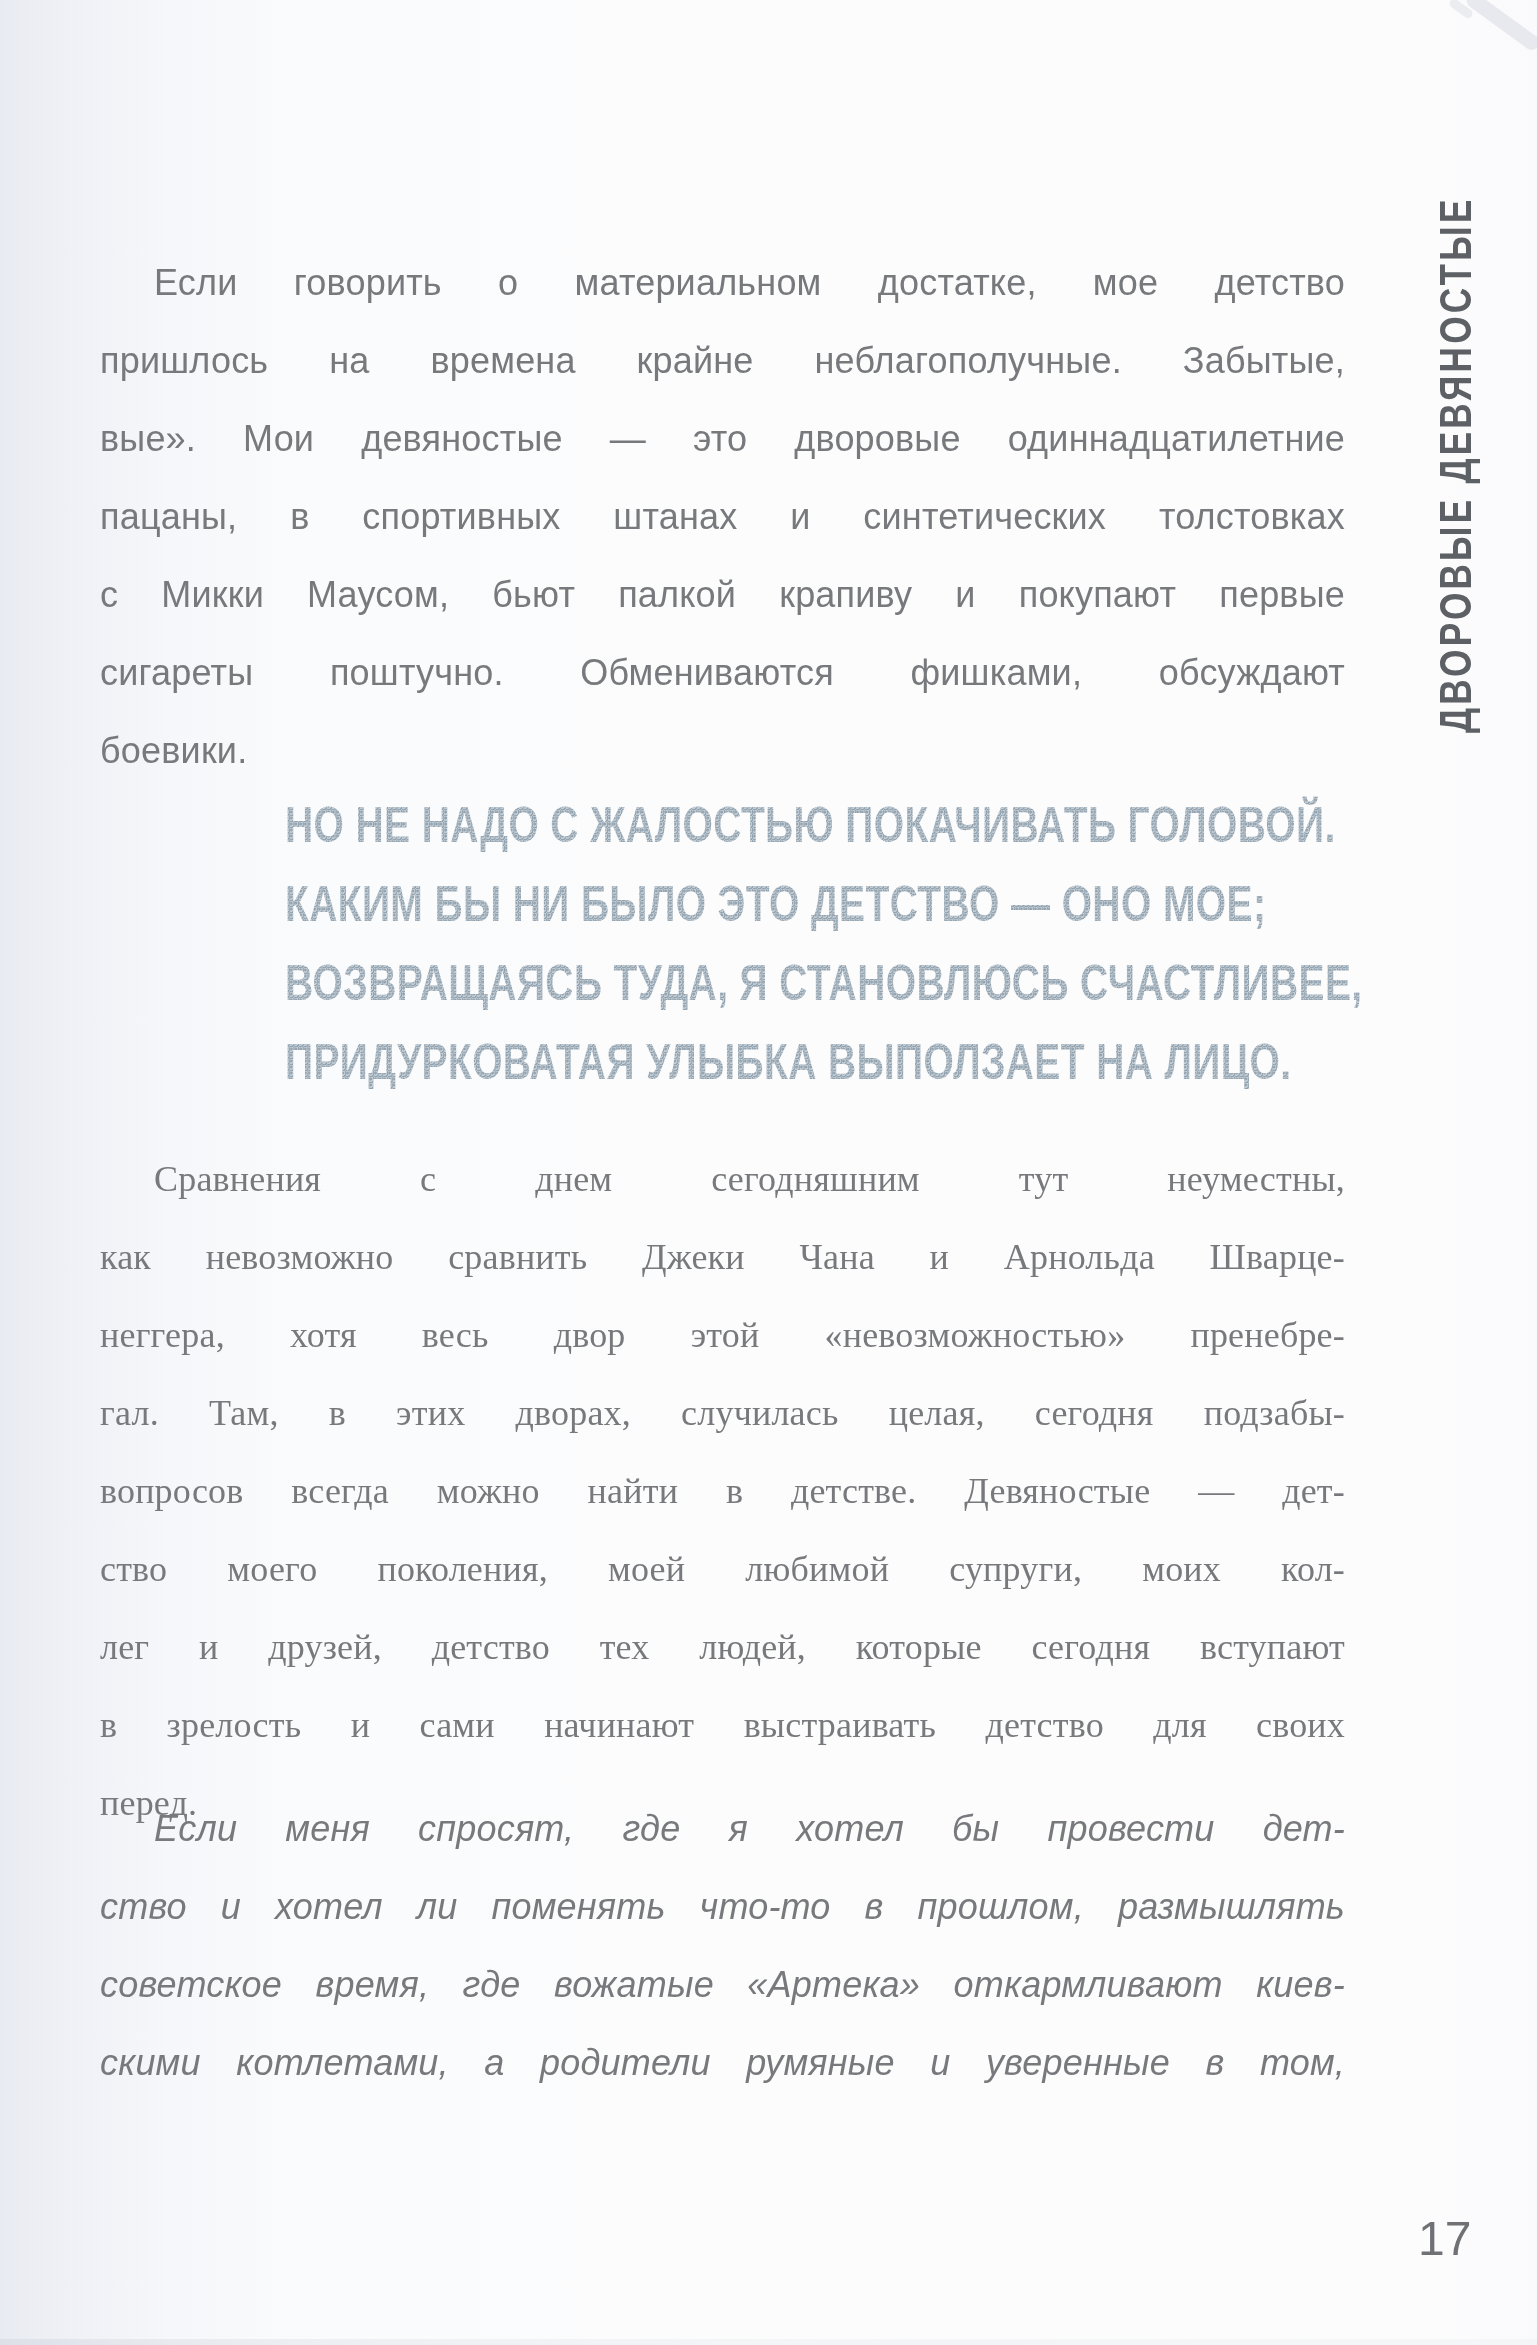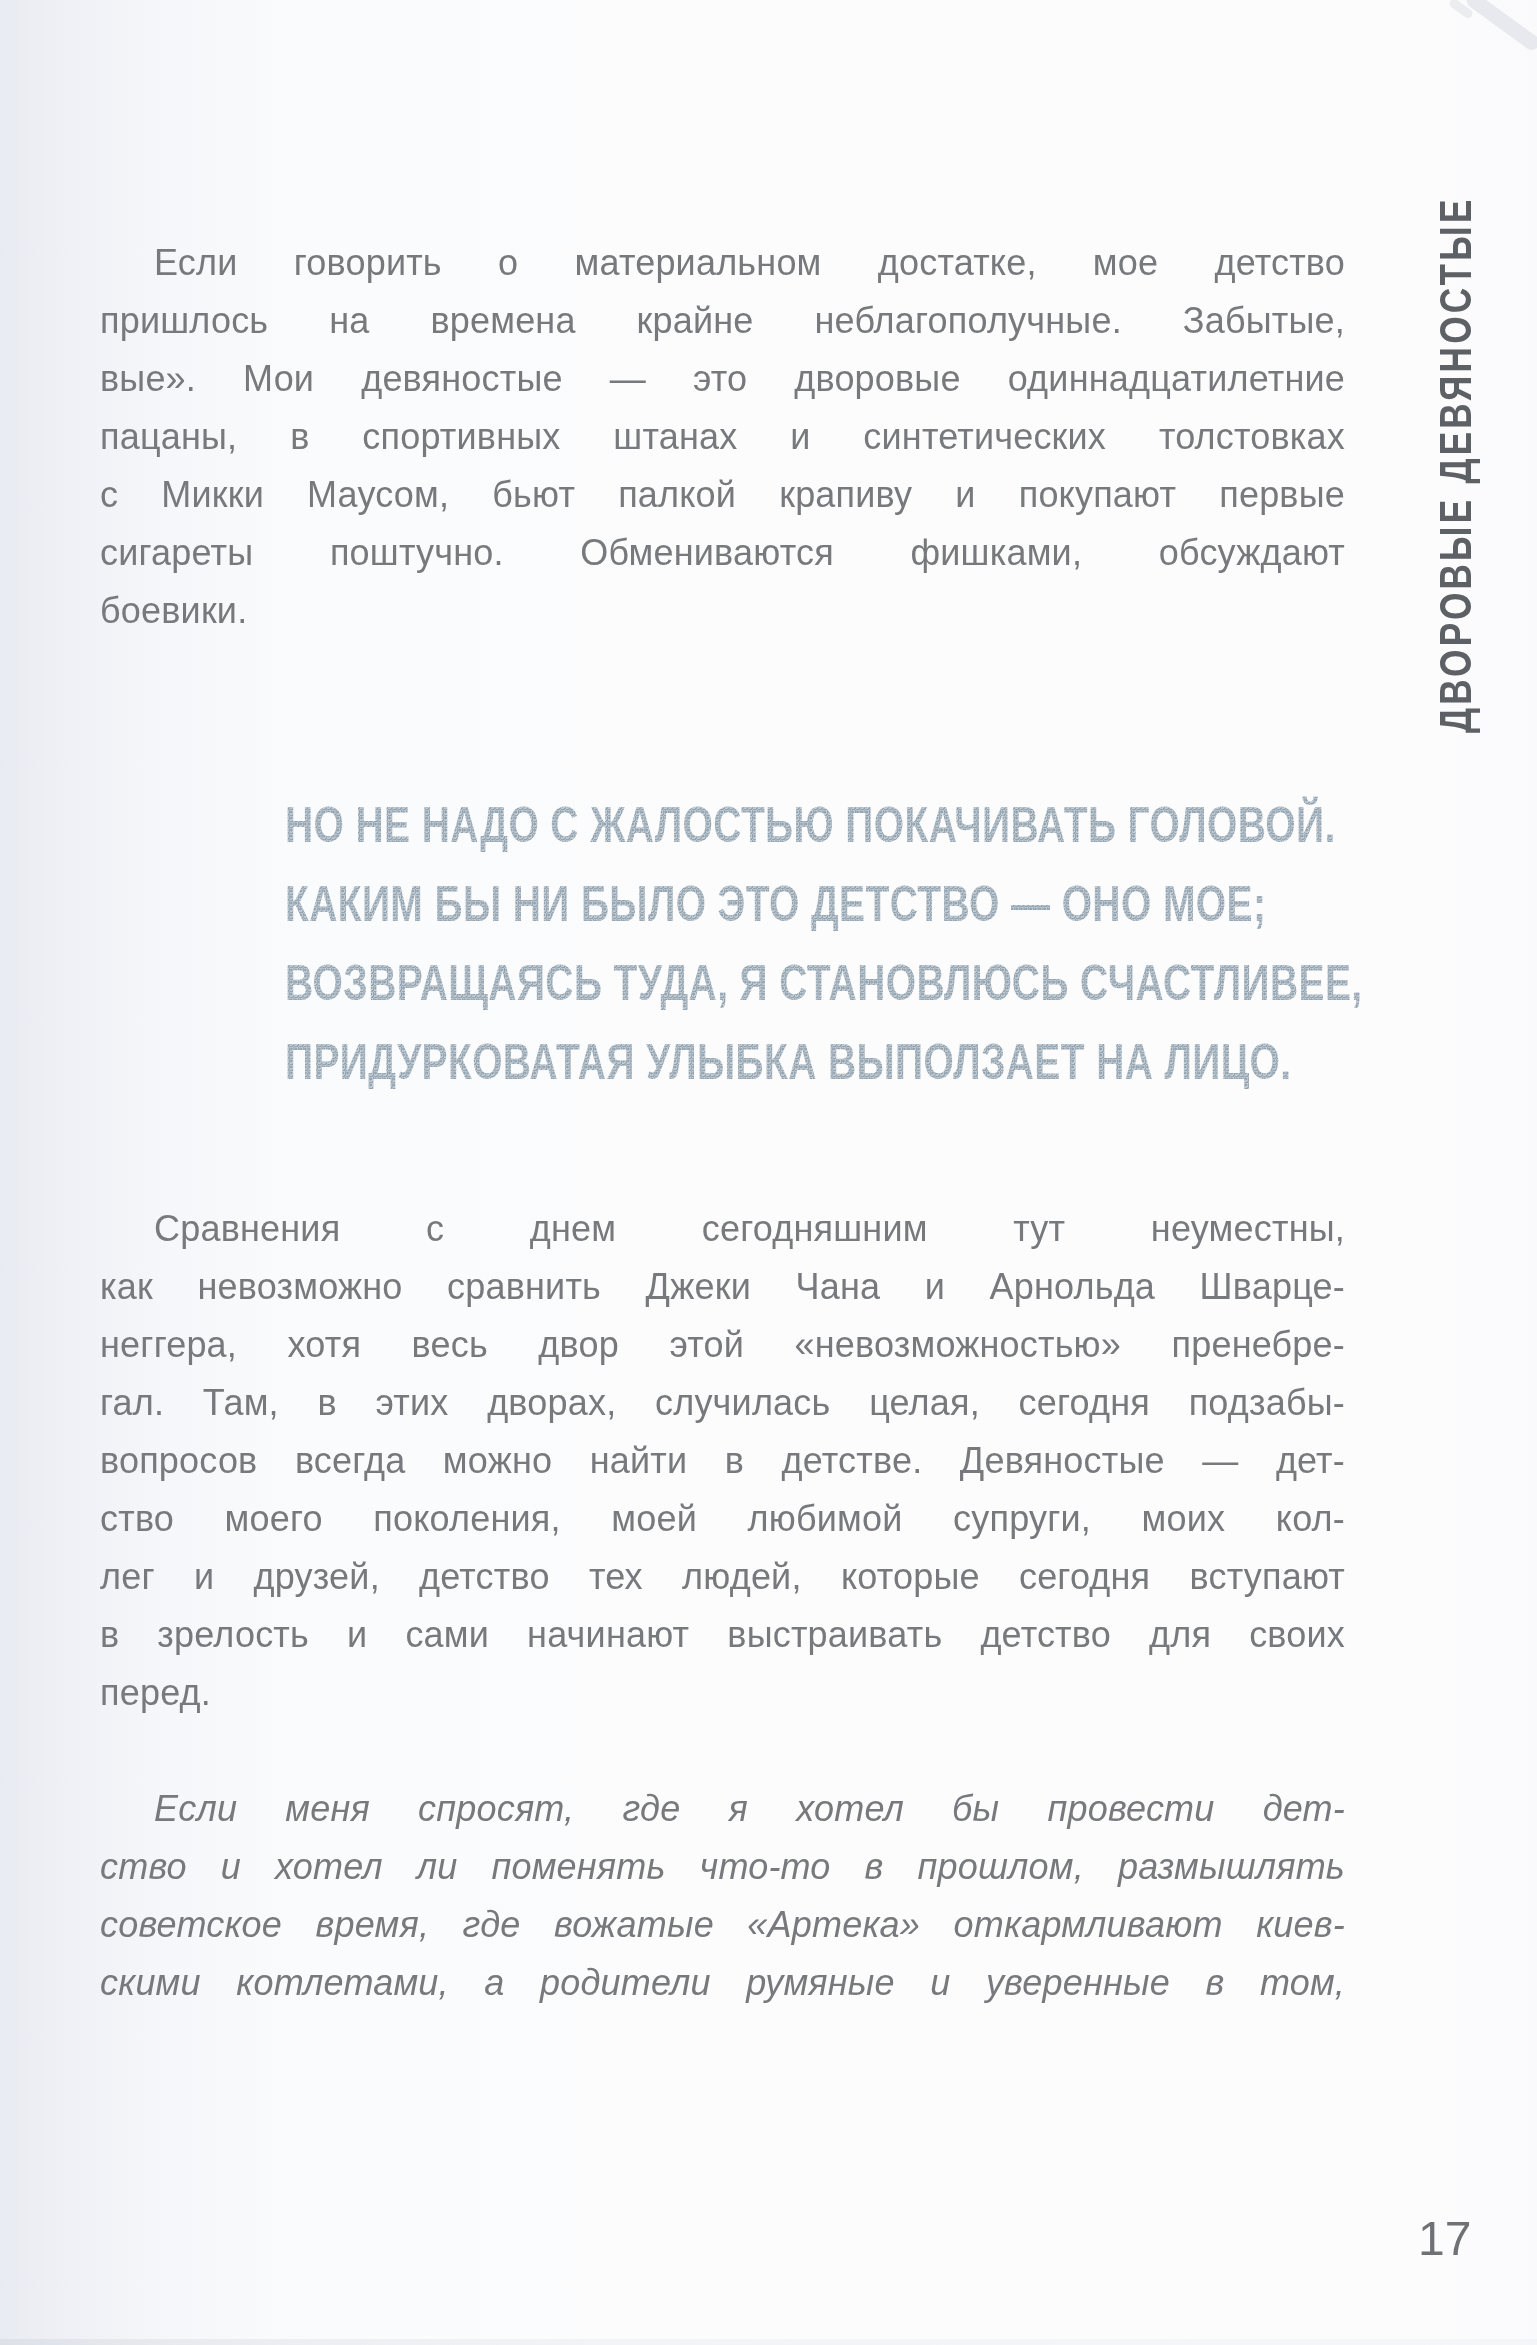--- a/index.html
+++ b/index.html
@@ -10,29 +10,30 @@
     font-family: "Liberation Sans", sans-serif;
     
     background: linear-gradient(90deg,
       #e9ebf2 0px, #eff1f6 70px, #f6f7fa 170px,
       #fafbfc 300px, #fcfcfd 700px, #fcfcfd 1420px, #fafafc 1537px);
   }
 
   
   .para { position: absolute; left: 100px; width: 1245px; }
   .p1 { top: 234px; }
-  .p2 { top: 1200px; }
+  .p2 { top: 1130px; font-family: Liberation Serif, serif; }
   .p3 { top: 1780px; font-style: italic; }
   .line {
     height: 58px; line-height: 58px;
     font-size: 36px;
     color: #77797c;
     letter-spacing: 0.2px;
     text-align: justify;
     text-align-last: justify;
+    margin-top: 20px;
   }
   .line.first { text-indent: 54px; }
   .line.flush { text-align-last: left; }
 
   
   .quote { position: absolute; left: 285px; top: 786px; }
   .qline { height: 79px; }
   .qline span {
     display: inline-block;
     transform: scaleX(0.78);

